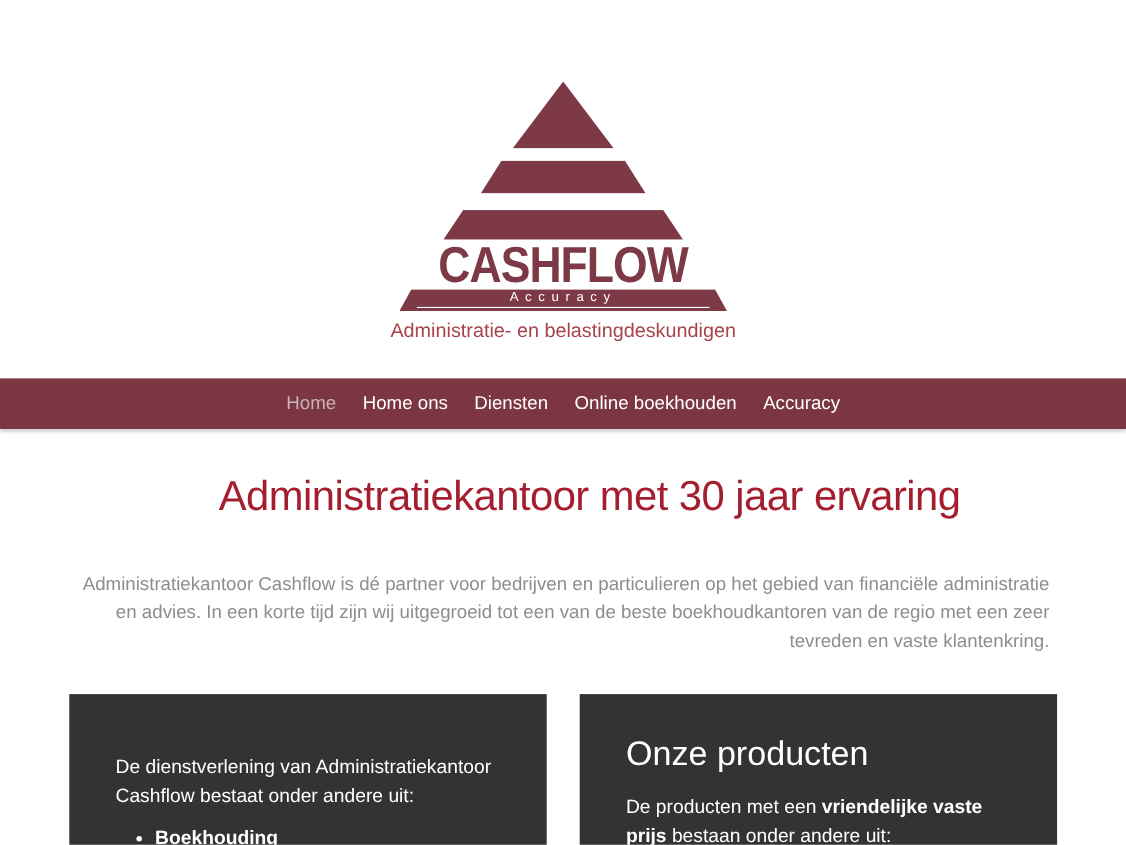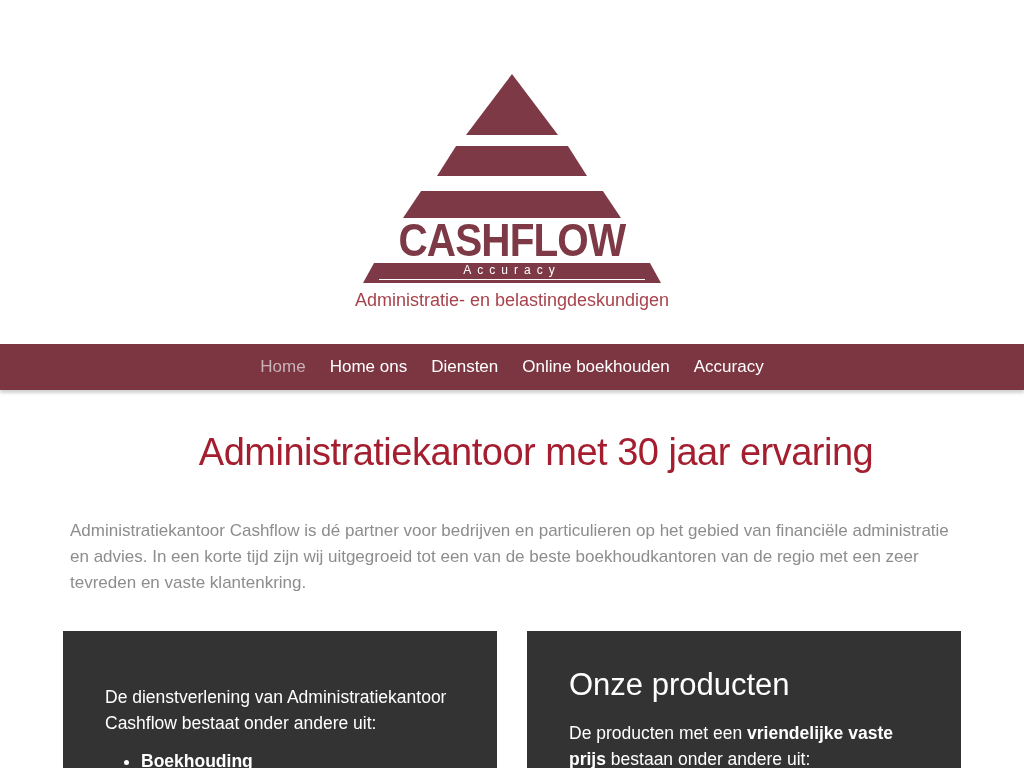--- a/index.html
+++ b/index.html
@@ -46,21 +46,21 @@
   .nav-link{
     color:#ffffff;text-decoration:none;font-size:17px;padding:4px 12px;line-height:46px;
   }
   .nav-link.active{color:var(--nav-active);}
   
   .hero-title{
     margin:40px 0 0;text-align:center;color:var(--accent);
     font-size:38px;line-height:44px;font-weight:400;letter-spacing:-0.5px;padding-left:48px;
   }
   .hero-intro{
-    width:884px;margin:44px auto 0;text-align:left;color:var(--body-gray);
+    width:884px;margin:44px auto 0;text-align:right;color:var(--body-gray);
     font-size:17px;line-height:26px;
   }
   
   .cards{width:898px;margin:35px auto 0;display:flex;gap:30px;}
   .card{
     flex:1;background:var(--card-bg);color:#ffffff;
     padding:36px 42px 80px;
   }
   .card h2{margin:0;font-size:31px;line-height:36px;font-weight:400;color:#ffffff;}
   .card p{margin:17px 0 0;font-size:17.5px;line-height:26px;}

